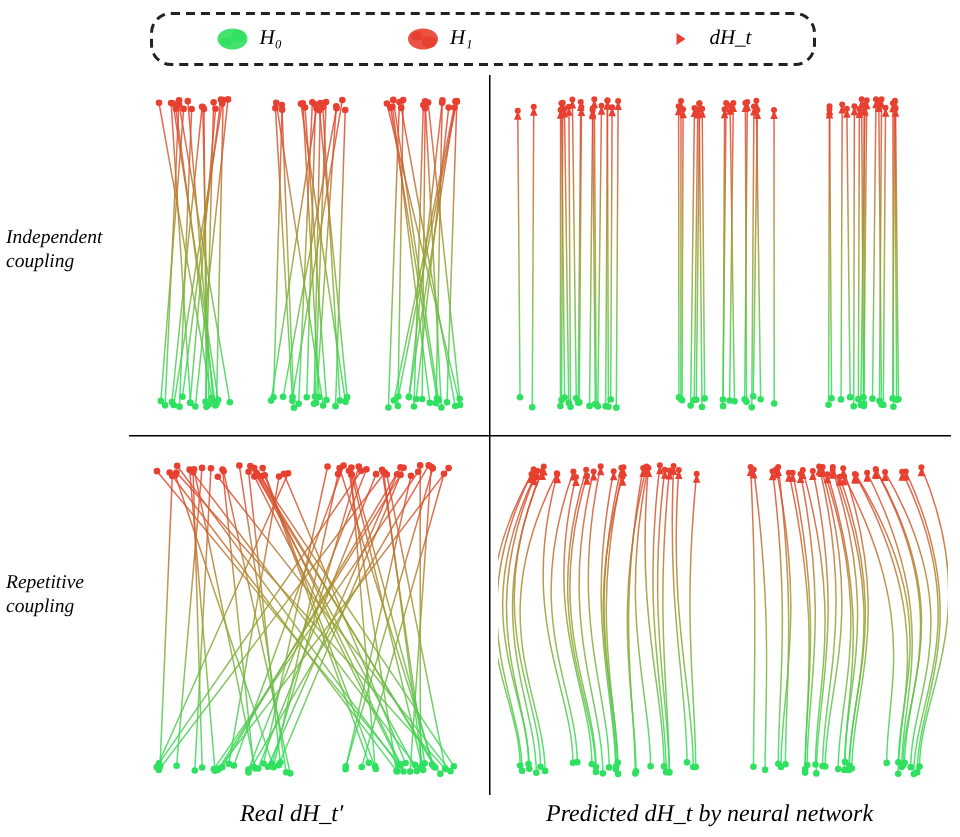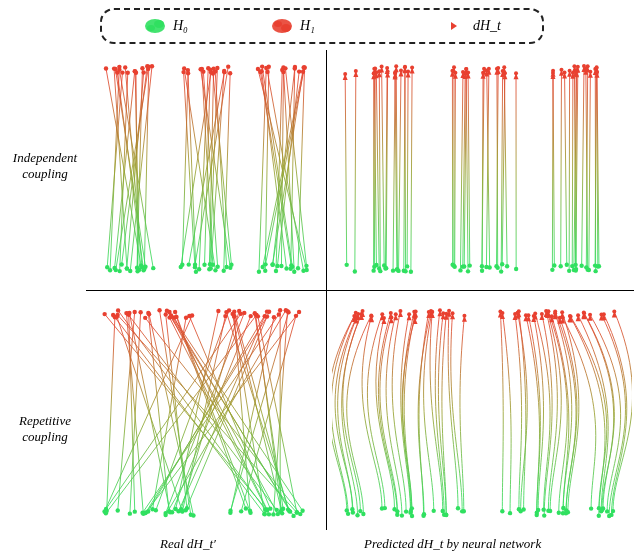--- a/index.html
+++ b/index.html
@@ -1,20 +1,20 @@
 <!DOCTYPE html>
 <html><head>
 <meta charset="utf-8">
 <style>
   html,body{margin:0;padding:0;width:640px;height:558px;background:#fff;font-family:"Times New Roman",serif;overflow:hidden}
   .legend{position:absolute;left:100px;top:8px;width:440px;height:32px;border:2px dashed #222;border-radius:14px;display:flex;align-items:center;justify-content:space-around;font-size:14px;font-style:italic}
   .legend .item{display:flex;align-items:center;gap:6px}
   .legend svg{display:block}
-  .row-label{position:absolute;left:4px;width:82px;text-align:center;font-style:italic;font-size:13px;line-height:1.2}
-  .col-label{position:absolute;bottom:6px;font-style:italic;font-size:13px}
+  .row-label{position:absolute;left:4px;width:82px;font-style:italic;font-size:13px;line-height:1.2}
+  .col-label{position:absolute;bottom:6px;font-style:italic;font-size:16px}
   .grid-v{position:absolute;left:326px;top:50px;width:0;height:480px;border-left:1.5px solid #000}
   .grid-h{position:absolute;left:86px;top:290px;width:548px;height:0;border-top:1.5px solid #000}
   svg.panel{position:absolute}
 </style>
 </head>
 <body>
 
 <div class="legend">
   <div class="item">
     <svg width="24" height="18">
@@ -41,21 +41,21 @@
           </linearGradient>
         </defs>
       <line x1="2" y1="7" x2="60" y2="7" stroke="url(#lg)" stroke-width="2"></line>
       <path d="M60 7 L54 3 L54 11 Z" fill="#e84030"></path>
     </svg>
     <span>dH_t</span>
   </div>
 </div>
 
 <div class="row-label" style="top:150px">Independent<br>coupling</div>
-<div class="row-label" style="top:413px">Repetitive<br>coupling</div>
+<div class="row-label" style="top:380px">Repetitive<br>coupling</div>
 
 <div class="col-label" style="left:160px">
   <span>Real </span><span>dH_t′</span>
 </div>
 <div class="col-label" style="left:364px">
   <span>Predicted </span><span>dH_t</span><span> by neural network</span>
 </div>
 
 <div class="grid-v"></div>
 <div class="grid-h"></div>

